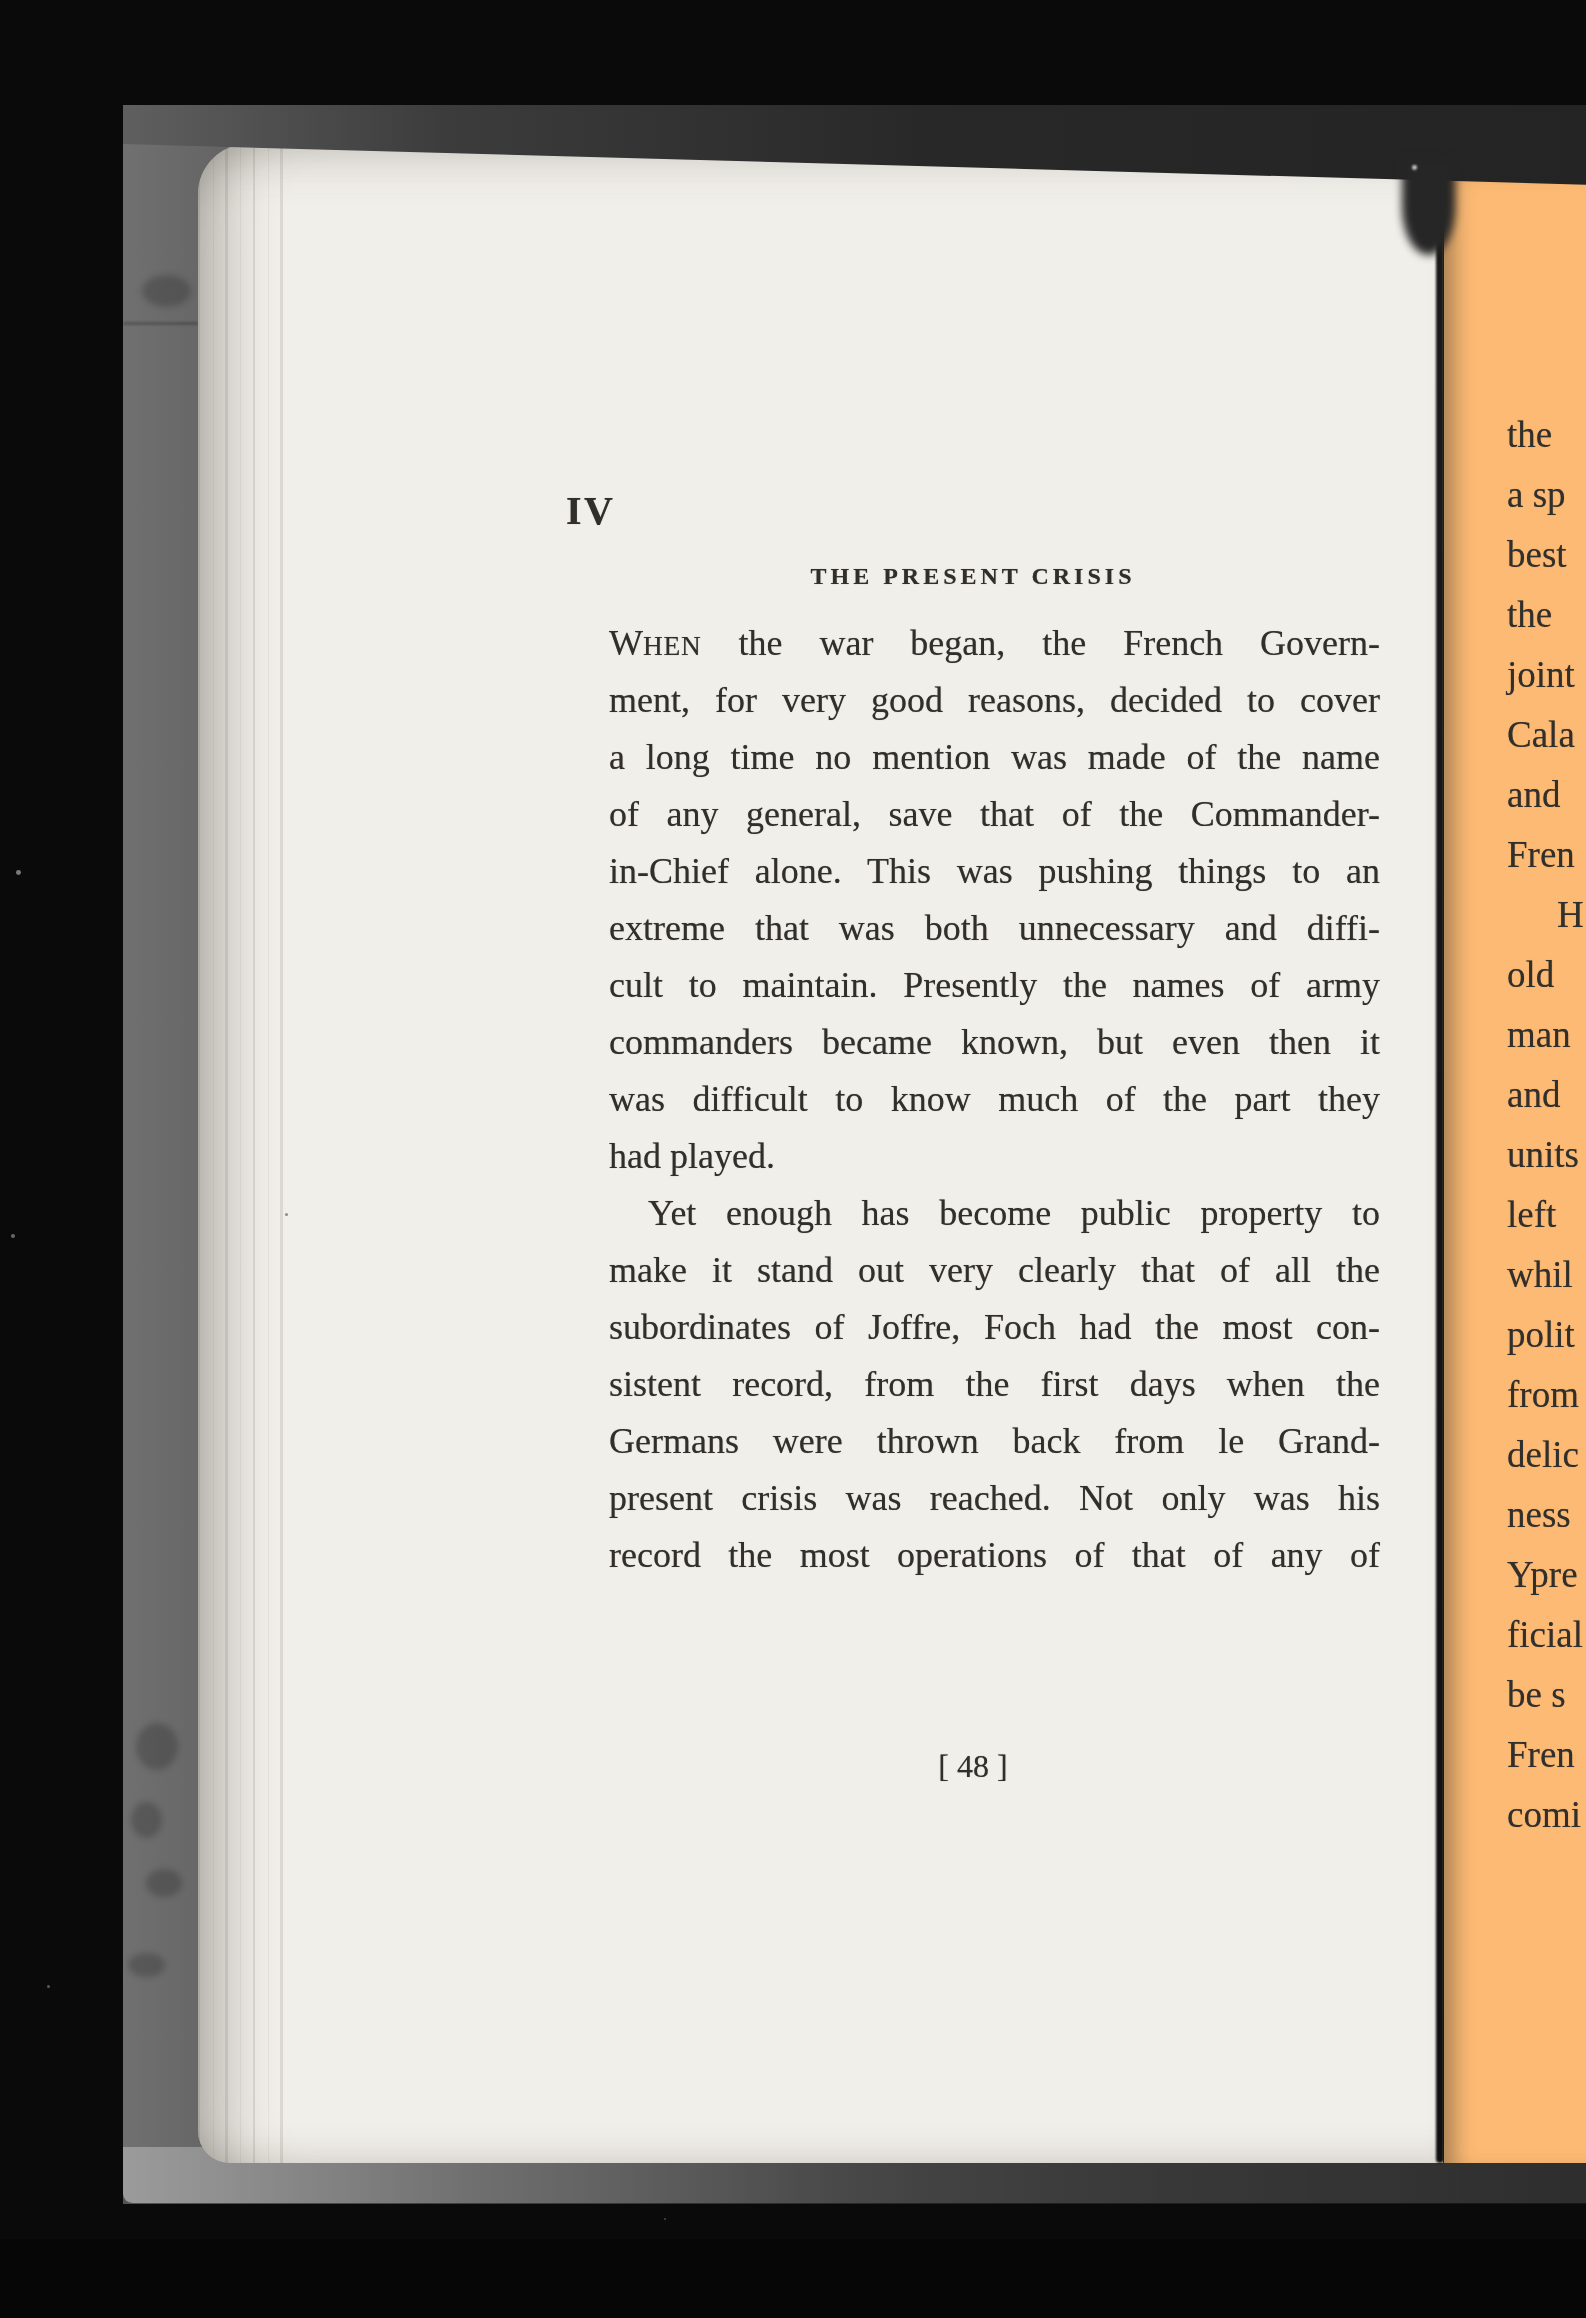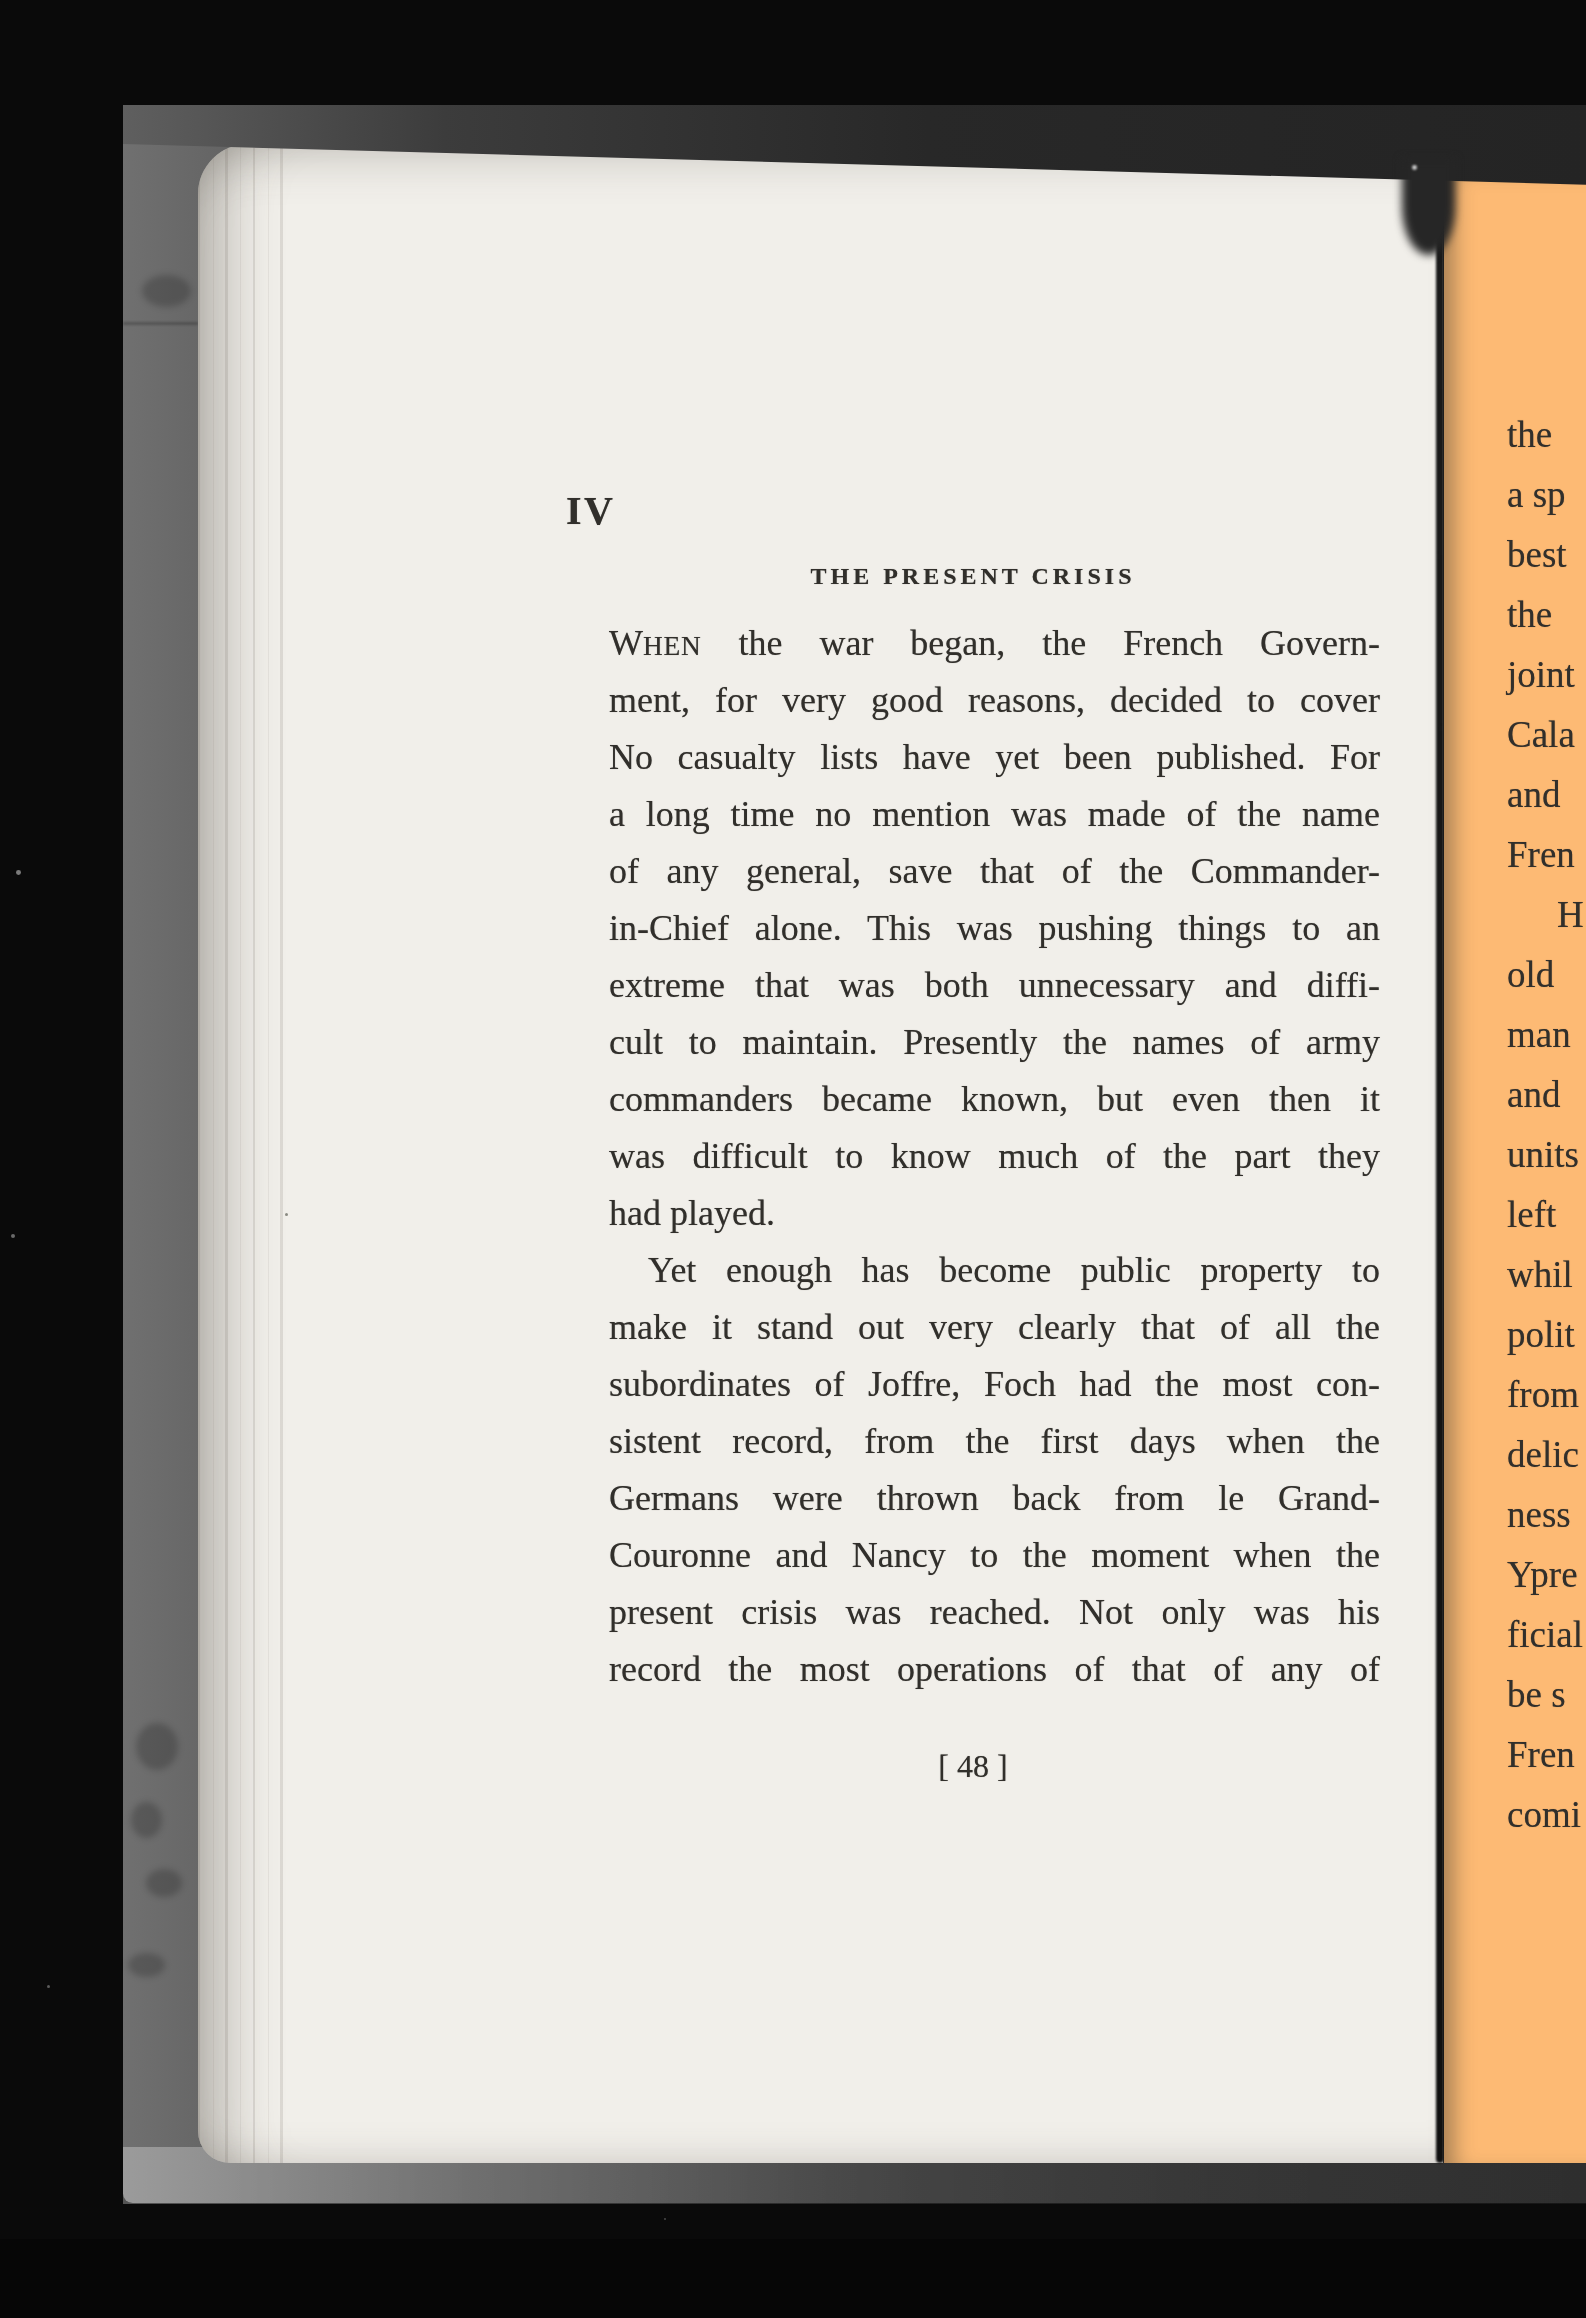--- a/index.html
+++ b/index.html
@@ -68,35 +68,33 @@
   <div class="blotch" style="left:128px;top:1953px;width:37px;height:24px;"></div>
   <div class="blotch" style="left:142px;top:275px;width:49px;height:32px;"></div>
 
   <div class="page-left">
     <div class="fore-edge"></div>
     <div class="chapnum ink">IV</div>
     <div class="chaptitle ink">THE PRESENT CRISIS</div>
     <div class="body-lines ink" id="leftLines">
         <div class="bline"><span>W</span><span class="sc">HEN</span><span> the war began, the French Govern-</span></div>
         <div class="bline">ment, for very good reasons, decided to cover</div>
-        <div class="bline">No casualty lists have yet been published.  For</div>
         <div class="bline">a long time no mention was made of the name</div>
         <div class="bline">of any general, save that of the Commander-</div>
         <div class="bline">in-Chief alone.  This was pushing things to an</div>
         <div class="bline">extreme that was both unnecessary and diffi-</div>
         <div class="bline">cult to maintain.  Presently the names of army</div>
         <div class="bline">commanders became known, but even then it</div>
         <div class="bline">was difficult to know much of the part they</div>
         <div class="bline nojust">had played.</div>
         <div class="bline ind">Yet enough has become public property to</div>
         <div class="bline">make it stand out very clearly that of all the</div>
         <div class="bline">subordinates of Joffre, Foch had the most con-</div>
         <div class="bline">sistent record, from the first days when the</div>
         <div class="bline">Germans were thrown back from le Grand-</div>
-        <div class="bline">Couronne and Nancy to the moment when the</div>
         <div class="bline">present crisis was reached.  Not only was his</div>
         <div class="bline">record the most operations of that of any of</div>
       </div>
     <div class="pagenum ink">[ 48 ]</div>
   </div>
 
   <div class="gutter"></div>
   <div class="page-right">
     <div class="right-lines ink" id="rightLines">
         <div class="rline">the</div>

